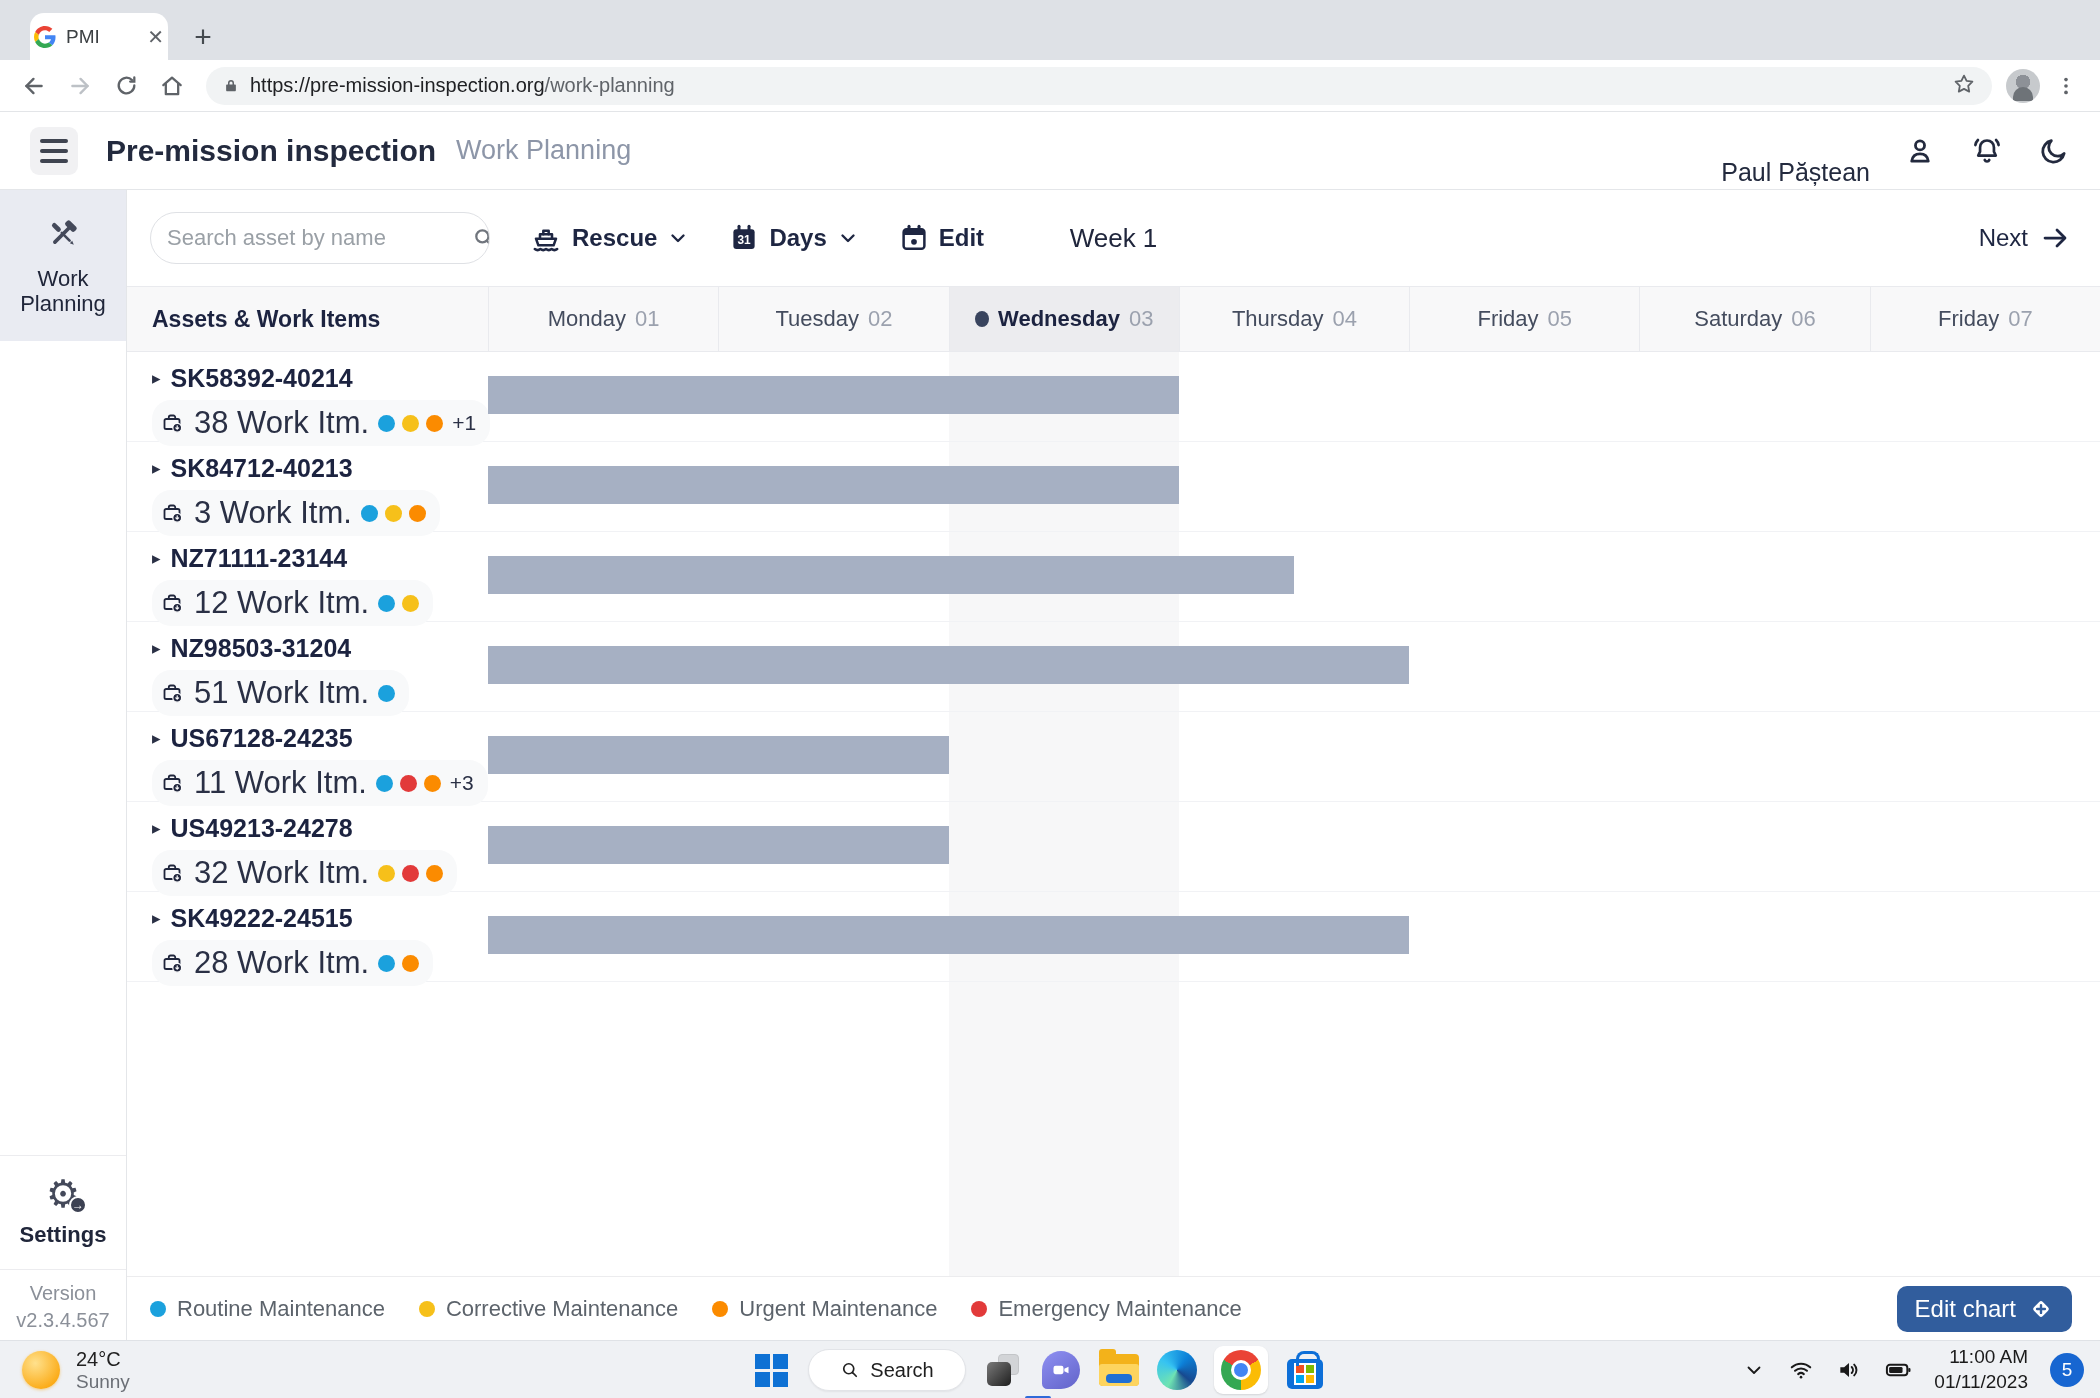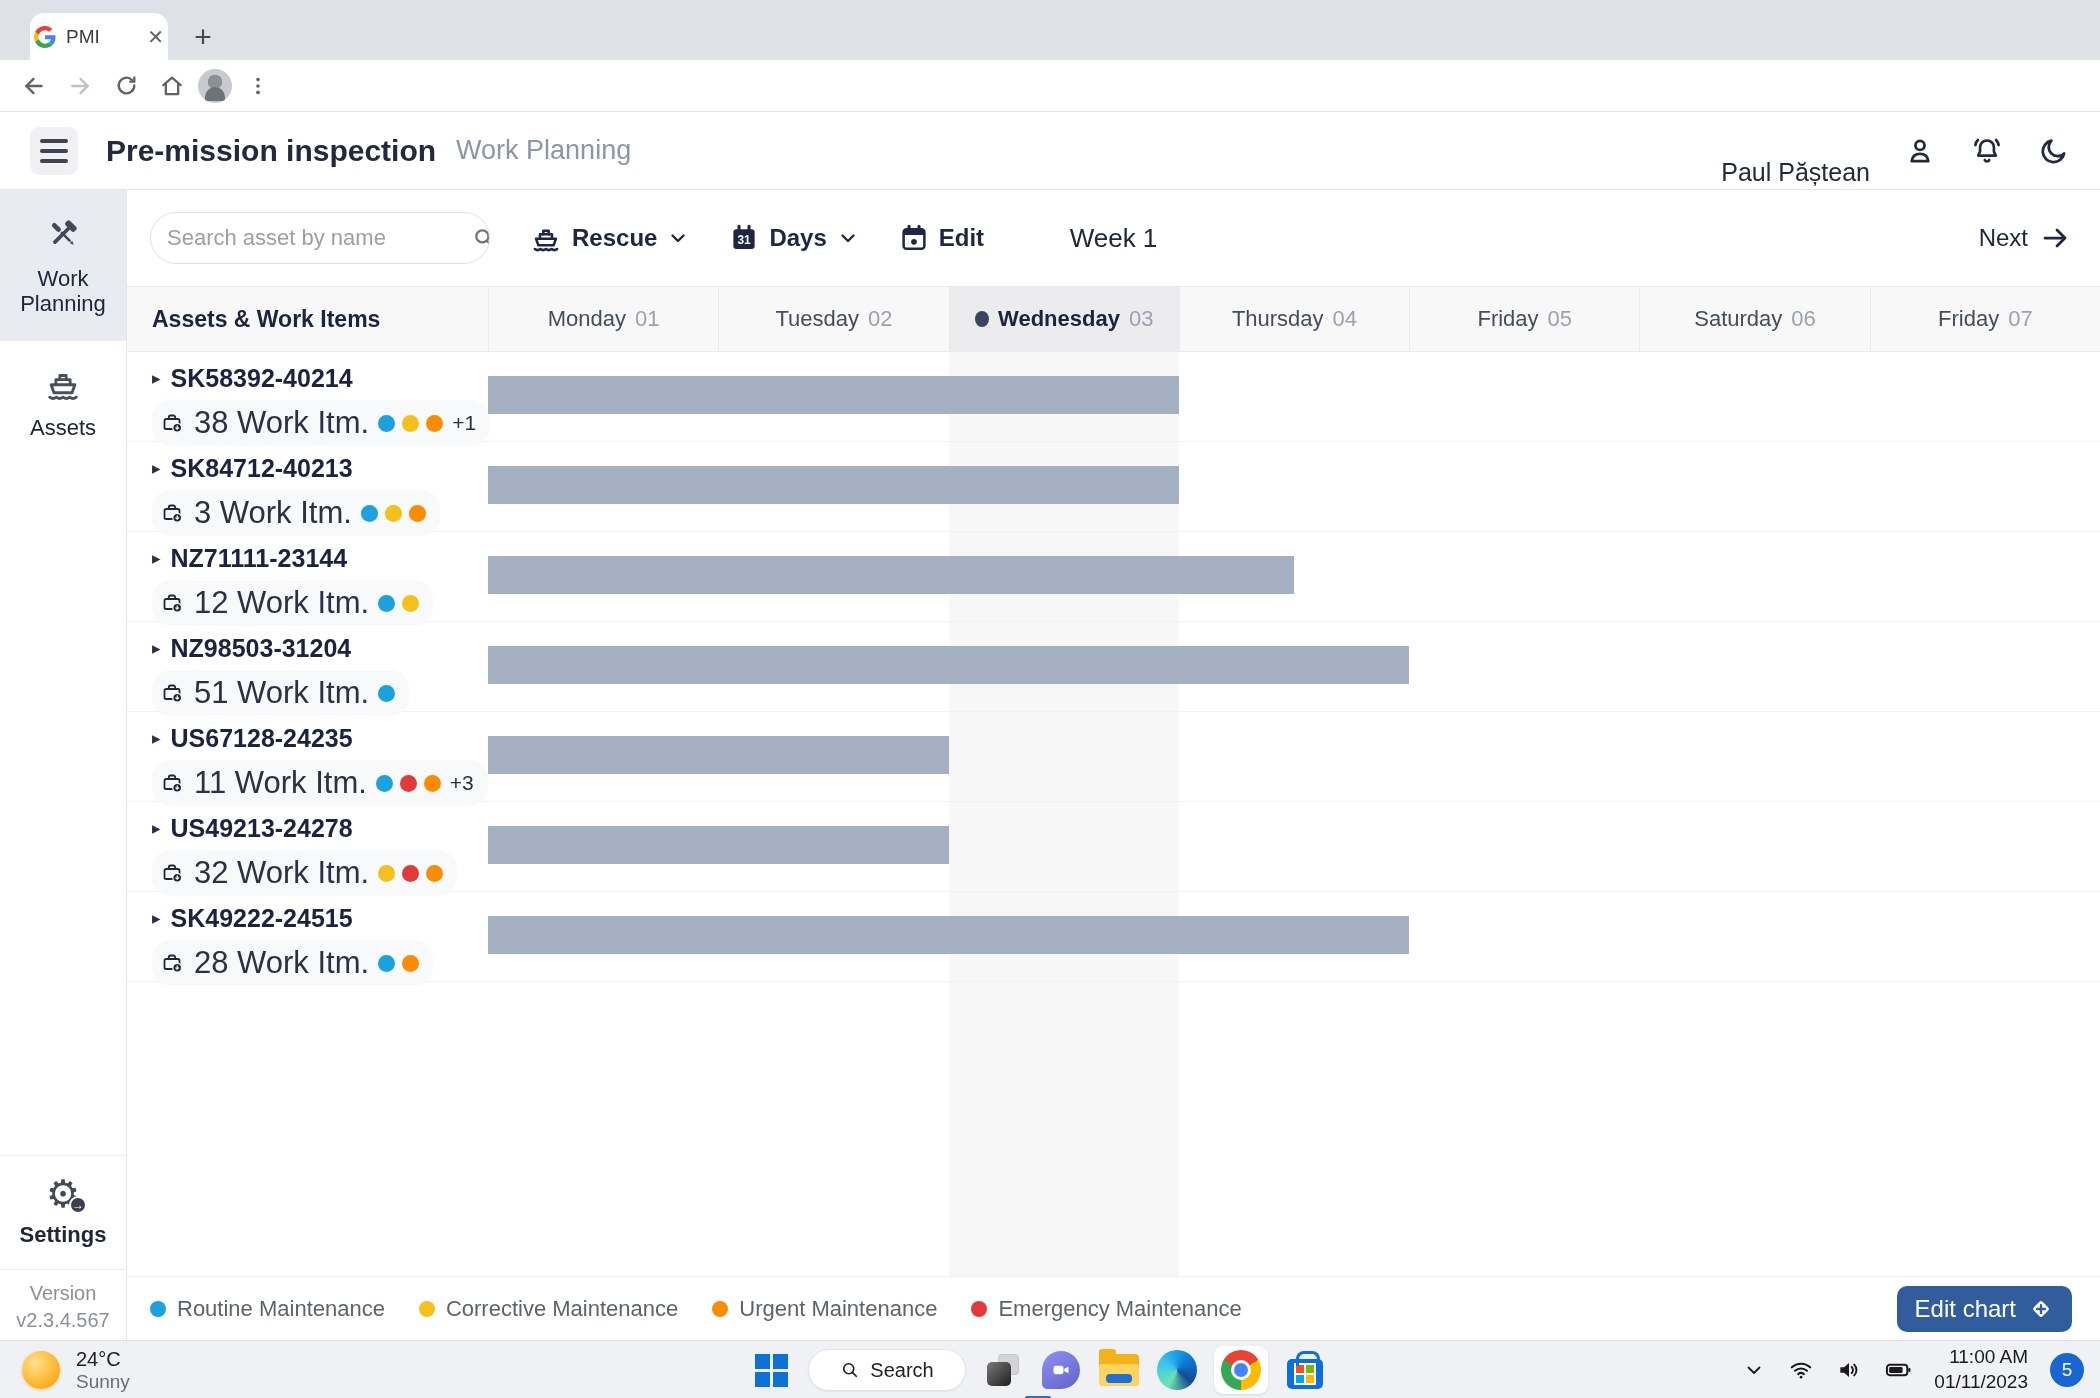--- a/index.html
+++ b/index.html
@@ -157,20 +157,31 @@
         <path d="M19.5 12a7.5 7.5 0 1 1-2.2-5.3"></path>
         <path d="M19.5 4.2v4h-4"></path>
       </svg>
     </span>
   <span class="navbtn">
       <svg width="26" height="26" viewBox="0 0 24 24" fill="none" stroke="#5f6368" stroke-width="2.1" stroke-linecap="round" stroke-linejoin="round">
         <path d="M4 11.2 12 4.3l8 6.9"></path>
         <path d="M6.3 9.6V19.5h11.4V9.6"></path>
       </svg>
     </span>
+  <div class="omnibox">
+    <span style="display:flex">
+        <svg width="18" height="18" viewBox="0 0 24 24" fill="#5f6368">
+          <path d="M8 10V8a4 4 0 0 1 8 0v2h1.2c.7 0 1.3.6 1.3 1.3v6.4c0 .7-.6 1.3-1.3 1.3H6.8c-.7 0-1.3-.6-1.3-1.3v-6.4c0-.7.6-1.3 1.3-1.3H8zm2 0h4V8a2 2 0 0 0-4 0v2z"></path>
+        </svg>
+      </span>
+    <span class="url-text"><span>https://pre-mission-inspection.org</span><span class="url-path">/work-planning</span></span>
+    <span class="omni-star"><svg width="24" height="24" viewBox="0 0 24 24" fill="none" stroke="#5f6368" stroke-width="1.8" stroke-linejoin="round">
+          <path d="M12 3.6l2.6 5.3 5.8.8-4.2 4.1 1 5.8-5.2-2.7-5.2 2.7 1-5.8-4.2-4.1 5.8-.8z"></path>
+        </svg></span>
+  </div>
   <span class="avatar"></span>
   <span class="navbtn">
       <svg width="22" height="22" viewBox="0 0 24 24" fill="#5f6368">
         <circle cx="12" cy="5" r="2"></circle>
         <circle cx="12" cy="12" r="2"></circle>
         <circle cx="12" cy="19" r="2"></circle>
       </svg>
     </span>
 </div>
 
@@ -215,31 +226,20 @@
             <rect x="8.2" y="3.4" width="7.6" height="3.8" rx="1.3"></rect>
           </g>
           <g transform="rotate(-45 12 12)">
             <rect x="10.6" y="3.2" width="2.8" height="6.4" rx="1.4"></rect>
             <rect x="11.2" y="10.2" width="1.6" height="8.2" rx="0.8"></rect>
             <path d="M12 21.2l-1-2.4h2z"></path>
           </g>
         </svg>
       </span>
     <span class="nav-label">Work Planning</span>
-  </div>
-  <div class="nav-item">
-    <span style="display:flex">
-        <svg width="38" height="38" viewBox="0 0 24 24" fill="none" stroke="#4a4f5c" stroke-width="1.8" stroke-linecap="round" stroke-linejoin="round">
-          <path d="M4.5 12.5h15l-1.8 5H6.3z"></path>
-          <path d="M7.5 12.5V9.2h9v3.3"></path>
-          <path d="M10 9.2V6.6h4v2.6"></path>
-          <path d="M3.6 20.3c1.4 1.1 2.8 1.1 4.2 0 1.4 1.1 2.8 1.1 4.2 0 1.4 1.1 2.8 1.1 4.2 0 1.4 1.1 2.8 1.1 4.2 0"></path>
-        </svg>
-      </span>
-    <span class="nav-label">Assets</span>
   </div>
   <div class="settings-block">
     <span class="gear-wrap">
         <span class="gear-glyph">⚙</span>
         <span class="gear-badge">→</span>
       </span>
     <span class="settings-label">Settings</span>
   </div>
   <div class="version-block">
     <div>Version</div>

